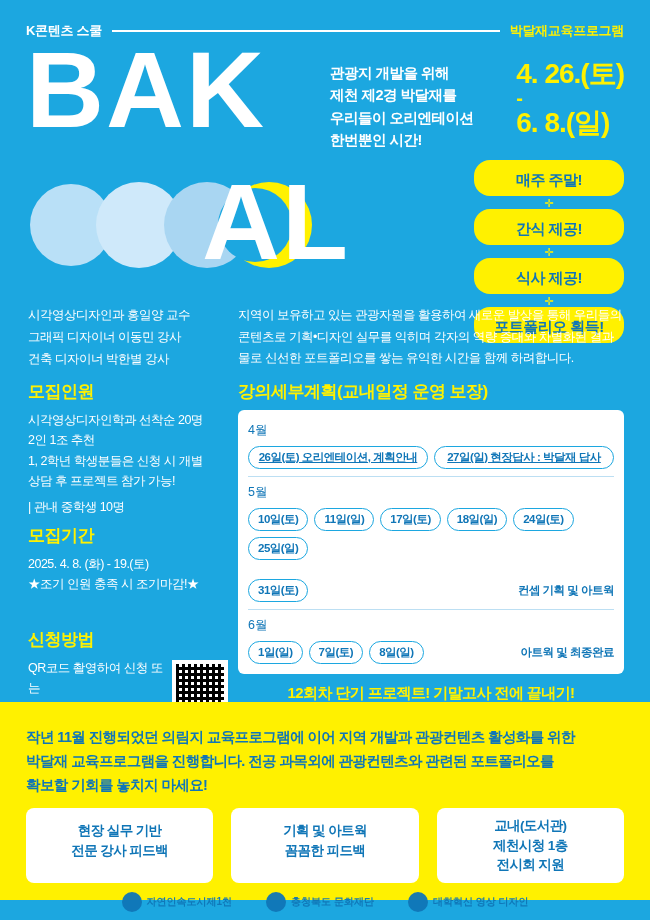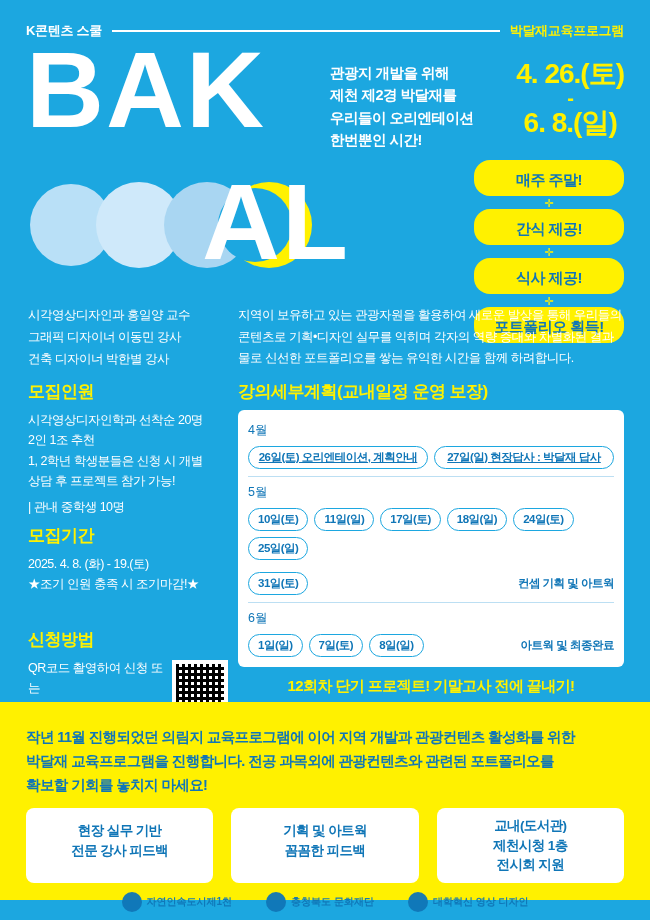--- a/index.html
+++ b/index.html
@@ -44,21 +44,21 @@
   .c5 { width: 74px; height: 74px; background: #1ca7e0; left: 188px; top: 6px; }
 
   
   .headcopy {
     position: absolute; top: 62px; left: 330px;
     font-size: 14.5px; font-weight: bold; line-height: 1.55;
     letter-spacing: -0.5px; color: #ffffff;
   }
   .dates {
     position: absolute; top: 58px; right: 26px;
-    text-align: center; color: #fff100;
+    text-align: left; color: #fff100;
     font-size: 28px; font-weight: bold; line-height: 1.12;
     letter-spacing: -1px;
   }
   .dates .dash { font-size: 20px; display: block; line-height: 0.9; }
 
   
   .badges {
     position: absolute; top: 160px; right: 26px;
     width: 150px; text-align: center;
   }
@@ -264,21 +264,21 @@
       <div class="mline"></div>
       <div class="month">5월</div>
       <div class="chips">
         <span class="chip">10일(토)</span>
         <span class="chip">11일(일)</span>
         <span class="chip">17일(토)</span>
         <span class="chip">18일(일)</span>
         <span class="chip">24일(토)</span>
         <span class="chip">25일(일)</span>
       </div>
-      <div class="chips" style="margin-top:12px">
+      <div class="chips" style="margin-top:19px">
         <span class="chip">31일(토)</span>
         <span class="note">컨셉 기획 및 아트웍</span>
       </div>
 
       <div class="mline"></div>
       <div class="month">6월</div>
       <div class="chips">
         <span class="chip">1일(일)</span>
         <span class="chip">7일(토)</span>
         <span class="chip">8일(일)</span>

